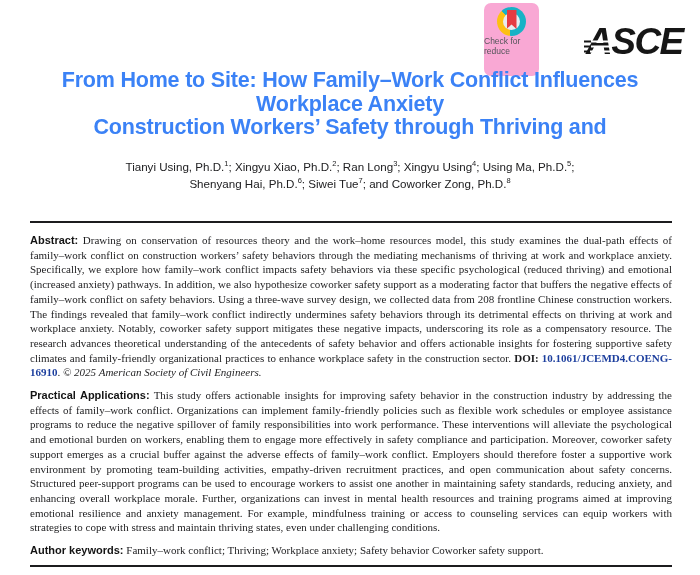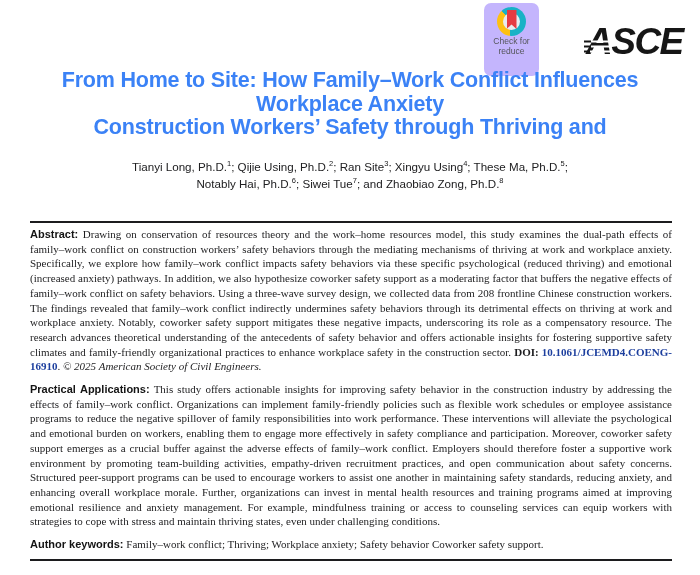--- a/index.html
+++ b/index.html
@@ -12,21 +12,21 @@
   html,body{margin:0;padding:0;background:#ffffff;}
   .page{
     position:relative;width:700px;height:575px;background:#ffffff;
     color:var(--ink);overflow:hidden;
     font-family:"Liberation Serif", serif;
   }
 
   
   .crossmark-badge{
     position:absolute;left:484px;top:3px;width:55px;height:73px;
-    background:#c4b5fd;border-radius:7px;text-align:center;cursor:pointer;
+    background:#f9a8d4;border-radius:7px;cursor:pointer;
   }
   .cm-ring{
     position:relative;width:29px;height:29px;margin:4px auto 1px;border-radius:50%;
     background:conic-gradient(var(--crossmark-teal) 0 52%, var(--crossmark-yellow) 52% 88%, var(--crossmark-teal) 88% 100%);
   }
   .cm-ring::after{content:"";position:absolute;inset:6px;border-radius:50%;background:#e9ebef;}
   .cm-mark{
     position:absolute;left:50%;top:3px;width:10px;height:19px;transform:translateX(-50%);
     background:var(--crossmark-red);
     clip-path:polygon(0 0,100% 0,100% 100%,50% 76%,0 100%);
@@ -50,21 +50,21 @@
   .authors{
     position:absolute;left:30px;top:159px;width:640px;text-align:center;
     font-family:"Liberation Sans", sans-serif;font-size:11.6px;line-height:16.5px;color:#202022;
   }
   .authors sup{font-size:7.5px;line-height:0;}
 
   .rule{background:#1c1c1e;height:2px;width:642px;}
   .rule-top{position:absolute;left:30px;top:221px;}
 
   
-  .body-col{position:absolute;left:30px;top:227px;width:642px;}
+  .body-col{position:absolute;left:30px;top:233px;width:642px;}
   .body-col p{
     margin:0 0 8px 0;font-size:11px;line-height:14.7px;text-align:justify;color:#1d1d1f;
   }
   .label{font-family:"Liberation Sans", sans-serif;font-weight:bold;color:#141414;}
   .doi-label{font-weight:bold;}
   .doi-link{color:var(--link-blue);font-weight:bold;text-decoration:none;cursor:pointer;}
   .copyright{font-style:italic;}
   .rule-bottom{margin-top:7px;}
 </style>
 </head>
@@ -96,22 +96,22 @@
     </svg>
   </div>
 
   <div class="title">
     <div>From Home to Site: How Family–Work Conflict Influences</div>
     <div>Workplace Anxiety</div>
     <div>Construction Workers’ Safety through Thriving and</div>
   </div>
 
   <div class="authors">
-    <div><span>Tianyi Long, Ph.D.</span><sup>1</sup><span>; </span><span>Qijie Using, Ph.D.</span><sup>2</sup><span>; </span><span>Ran Site</span><sup>3</sup><span>; </span><span>Xingyu Using</span><sup>4</sup><span>; </span><span>These Ma, Ph.D.</span><sup>5</sup><span>;</span></div>
-    <div><span>Notably Hai, Ph.D.</span><sup>6</sup><span>; </span><span>Siwei Tue</span><sup>7</sup><span>; and </span><span>Zhaobiao Zong, Ph.D.</span><sup>8</sup></div>
+    <div><span>Tianyi Using, Ph.D.</span><sup>1</sup><span>; </span><span>Xingyu Xiao, Ph.D.</span><sup>2</sup><span>; </span><span>Ran Long</span><sup>3</sup><span>; </span><span>Xingyu Using</span><sup>4</sup><span>; </span><span>Using Ma, Ph.D.</span><sup>5</sup><span>;</span></div>
+    <div><span>Shenyang Hai, Ph.D.</span><sup>6</sup><span>; </span><span>Siwei Tue</span><sup>7</sup><span>; and </span><span>Coworker Zong, Ph.D.</span><sup>8</sup></div>
   </div>
 
   <div class="rule rule-top"></div>
 
   <div class="body-col">
     <p><b class="label">Abstract:</b> <span>Drawing on conservation of resources theory and the work–home resources model, this study examines the dual-path effects of family–work conflict on construction workers’ safety behaviors through the mediating mechanisms of thriving at work and workplace anxiety. Specifically, we explore how family–work conflict impacts safety behaviors via these specific psychological (reduced thriving) and emotional (increased anxiety) pathways. In addition, we also hypothesize coworker safety support as a moderating factor that buffers the negative effects of family–work conflict on safety behaviors. Using a three-wave survey design, we collected data from 208 frontline Chinese construction workers. The findings revealed that family–work conflict indirectly undermines safety behaviors through its detrimental effects on thriving at work and workplace anxiety. Notably, coworker safety support mitigates these negative impacts, underscoring its role as a compensatory resource. The research advances theoretical understanding of the antecedents of safety behavior and offers actionable insights for fostering supportive safety climates and family-friendly organizational practices to enhance workplace safety in the construction sector.</span> <b class="doi-label">DOI:</b> <a class="doi-link">10.1061/JCEMD4.COENG-16910</a><span>.</span> <i class="copyright">© 2025 American Society of Civil Engineers.</i></p>
 
     <p><b class="label">Practical Applications:</b> <span>This study offers actionable insights for improving safety behavior in the construction industry by addressing the effects of family–work conflict. Organizations can implement family-friendly policies such as flexible work schedules or employee assistance programs to reduce the negative spillover of family responsibilities into work performance. These interventions will alleviate the psychological and emotional burden on workers, enabling them to engage more effectively in safety compliance and participation. Moreover, coworker safety support emerges as a crucial buffer against the adverse effects of family–work conflict. Employers should therefore foster a supportive work environment by promoting team-building activities, empathy-driven recruitment practices, and open communication about safety concerns. Structured peer-support programs can be used to encourage workers to assist one another in maintaining safety standards, reducing anxiety, and enhancing overall workplace morale. Further, organizations can invest in mental health resources and training programs aimed at improving emotional resilience and anxiety management. For example, mindfulness training or access to counseling services can equip workers with strategies to cope with stress and maintain thriving states, even under challenging conditions.</span></p>
 
     <p style="margin-bottom:0;"><b class="label">Author keywords:</b> <span>Family–work conflict; Thriving; Workplace anxiety; Safety behavior Coworker safety support.</span></p>

